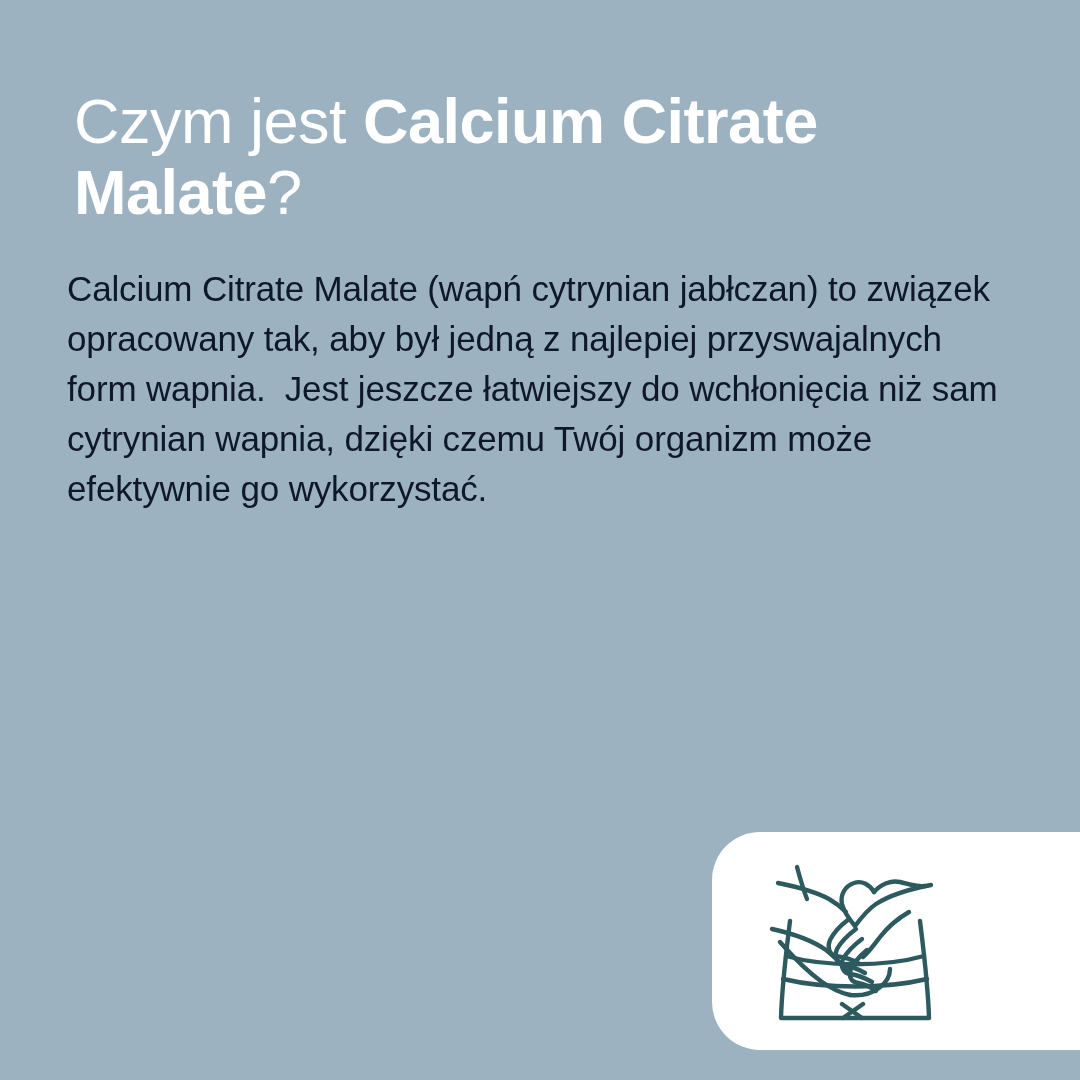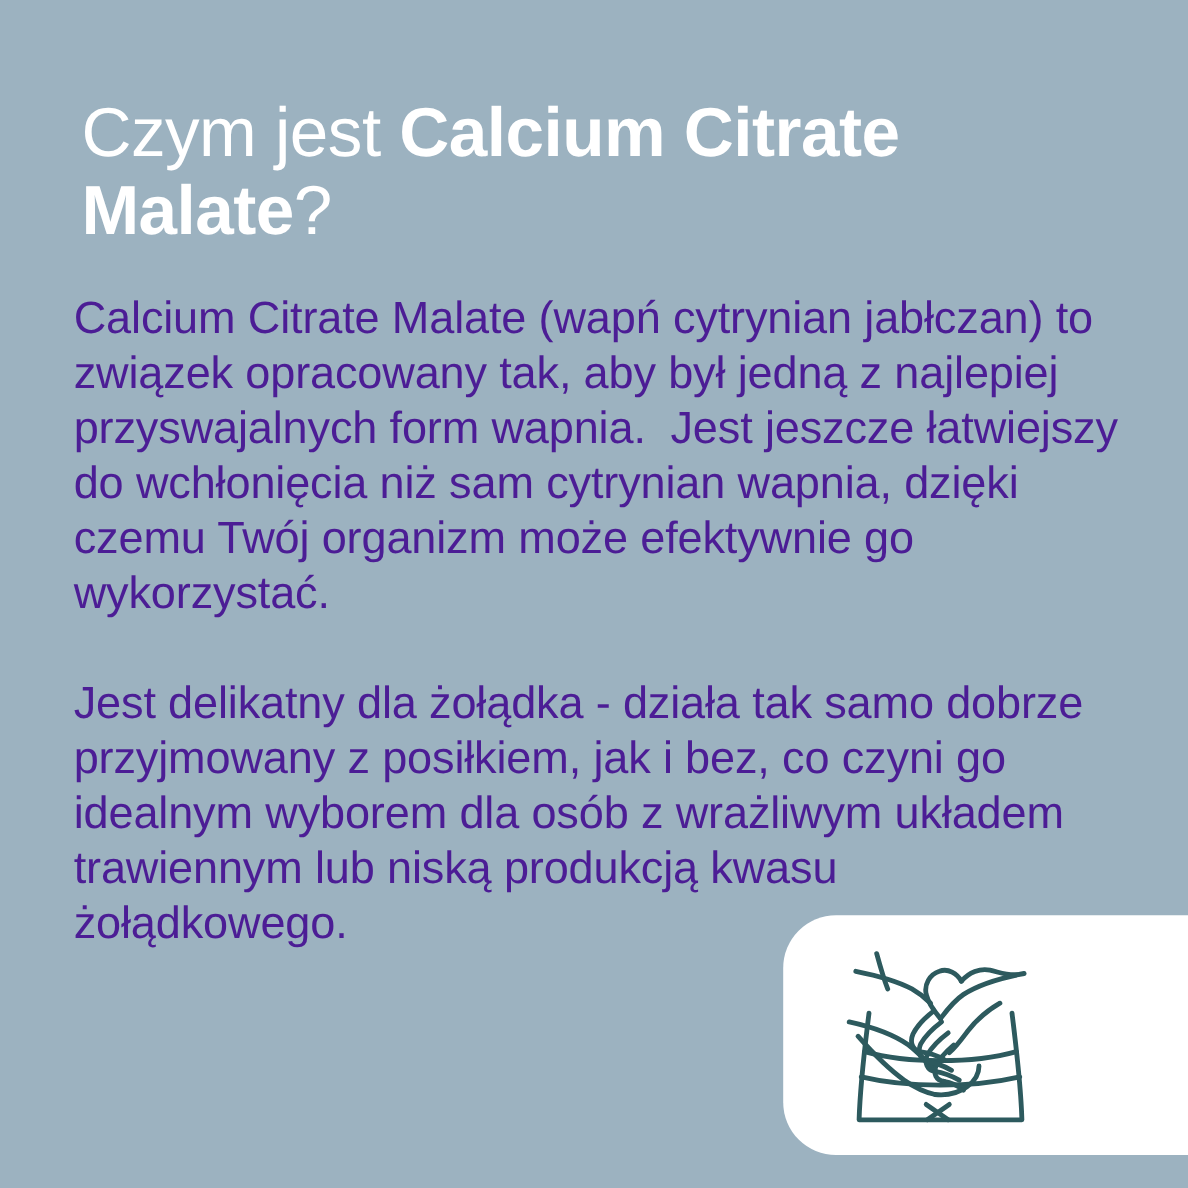--- a/index.html
+++ b/index.html
@@ -45,23 +45,23 @@
 
   
   #body-copy {
     position: absolute;
     left: 67px;
     top: 264px;
     width: 952px;
   }
   .para {
     margin: 0;
-    color: #4c1d95;
+    color: #0f172a;
     font-weight: 400;
-    font-size: 41px;
+    font-size: 35px;
     line-height: 50px;
     letter-spacing: -0.15px;
     white-space: pre-wrap;
   }
   .para + .para {
     margin-top: 50px;
   }
 
   
   #icon-card {
@@ -95,21 +95,20 @@
 </style>
 </head>
 <body>
 
 <div id="slide">
 
   <h1 id="title"><span class="t-light">Czym jest </span><span class="t-bold">Calcium Citrate Malate</span><span class="t-light">?</span></h1>
 
   <div id="body-copy">
     <p class="para">Calcium Citrate Malate (wapń cytrynian jabłczan) to związek opracowany tak, aby był jedną z najlepiej przyswajalnych form wapnia.  Jest jeszcze łatwiejszy do wchłonięcia niż sam cytrynian wapnia, dzięki czemu Twój organizm może efektywnie go wykorzystać.</p>
-    <p class="para">Jest delikatny dla żołądka - działa tak samo dobrze przyjmowany z posiłkiem, jak i bez, co czyni go idealnym wyborem dla osób z wrażliwym układem trawiennym lub niską produkcją kwasu żołądkowego.</p>
   </div>
 
   <div id="icon-card">
     <svg viewBox="0 0 210 210" aria-hidden="true">
 
       <path class="ln" d="M40 85 C 36 118, 32 148, 31 182 L 179 182 C 178 148, 174 118, 170 85"></path>
 
       <path class="ln" d="M36 120 C 75 131, 135 131, 174 120"></path>
       <path class="ln" d="M33 143 C 75 153, 135 153, 177 143"></path>
 

